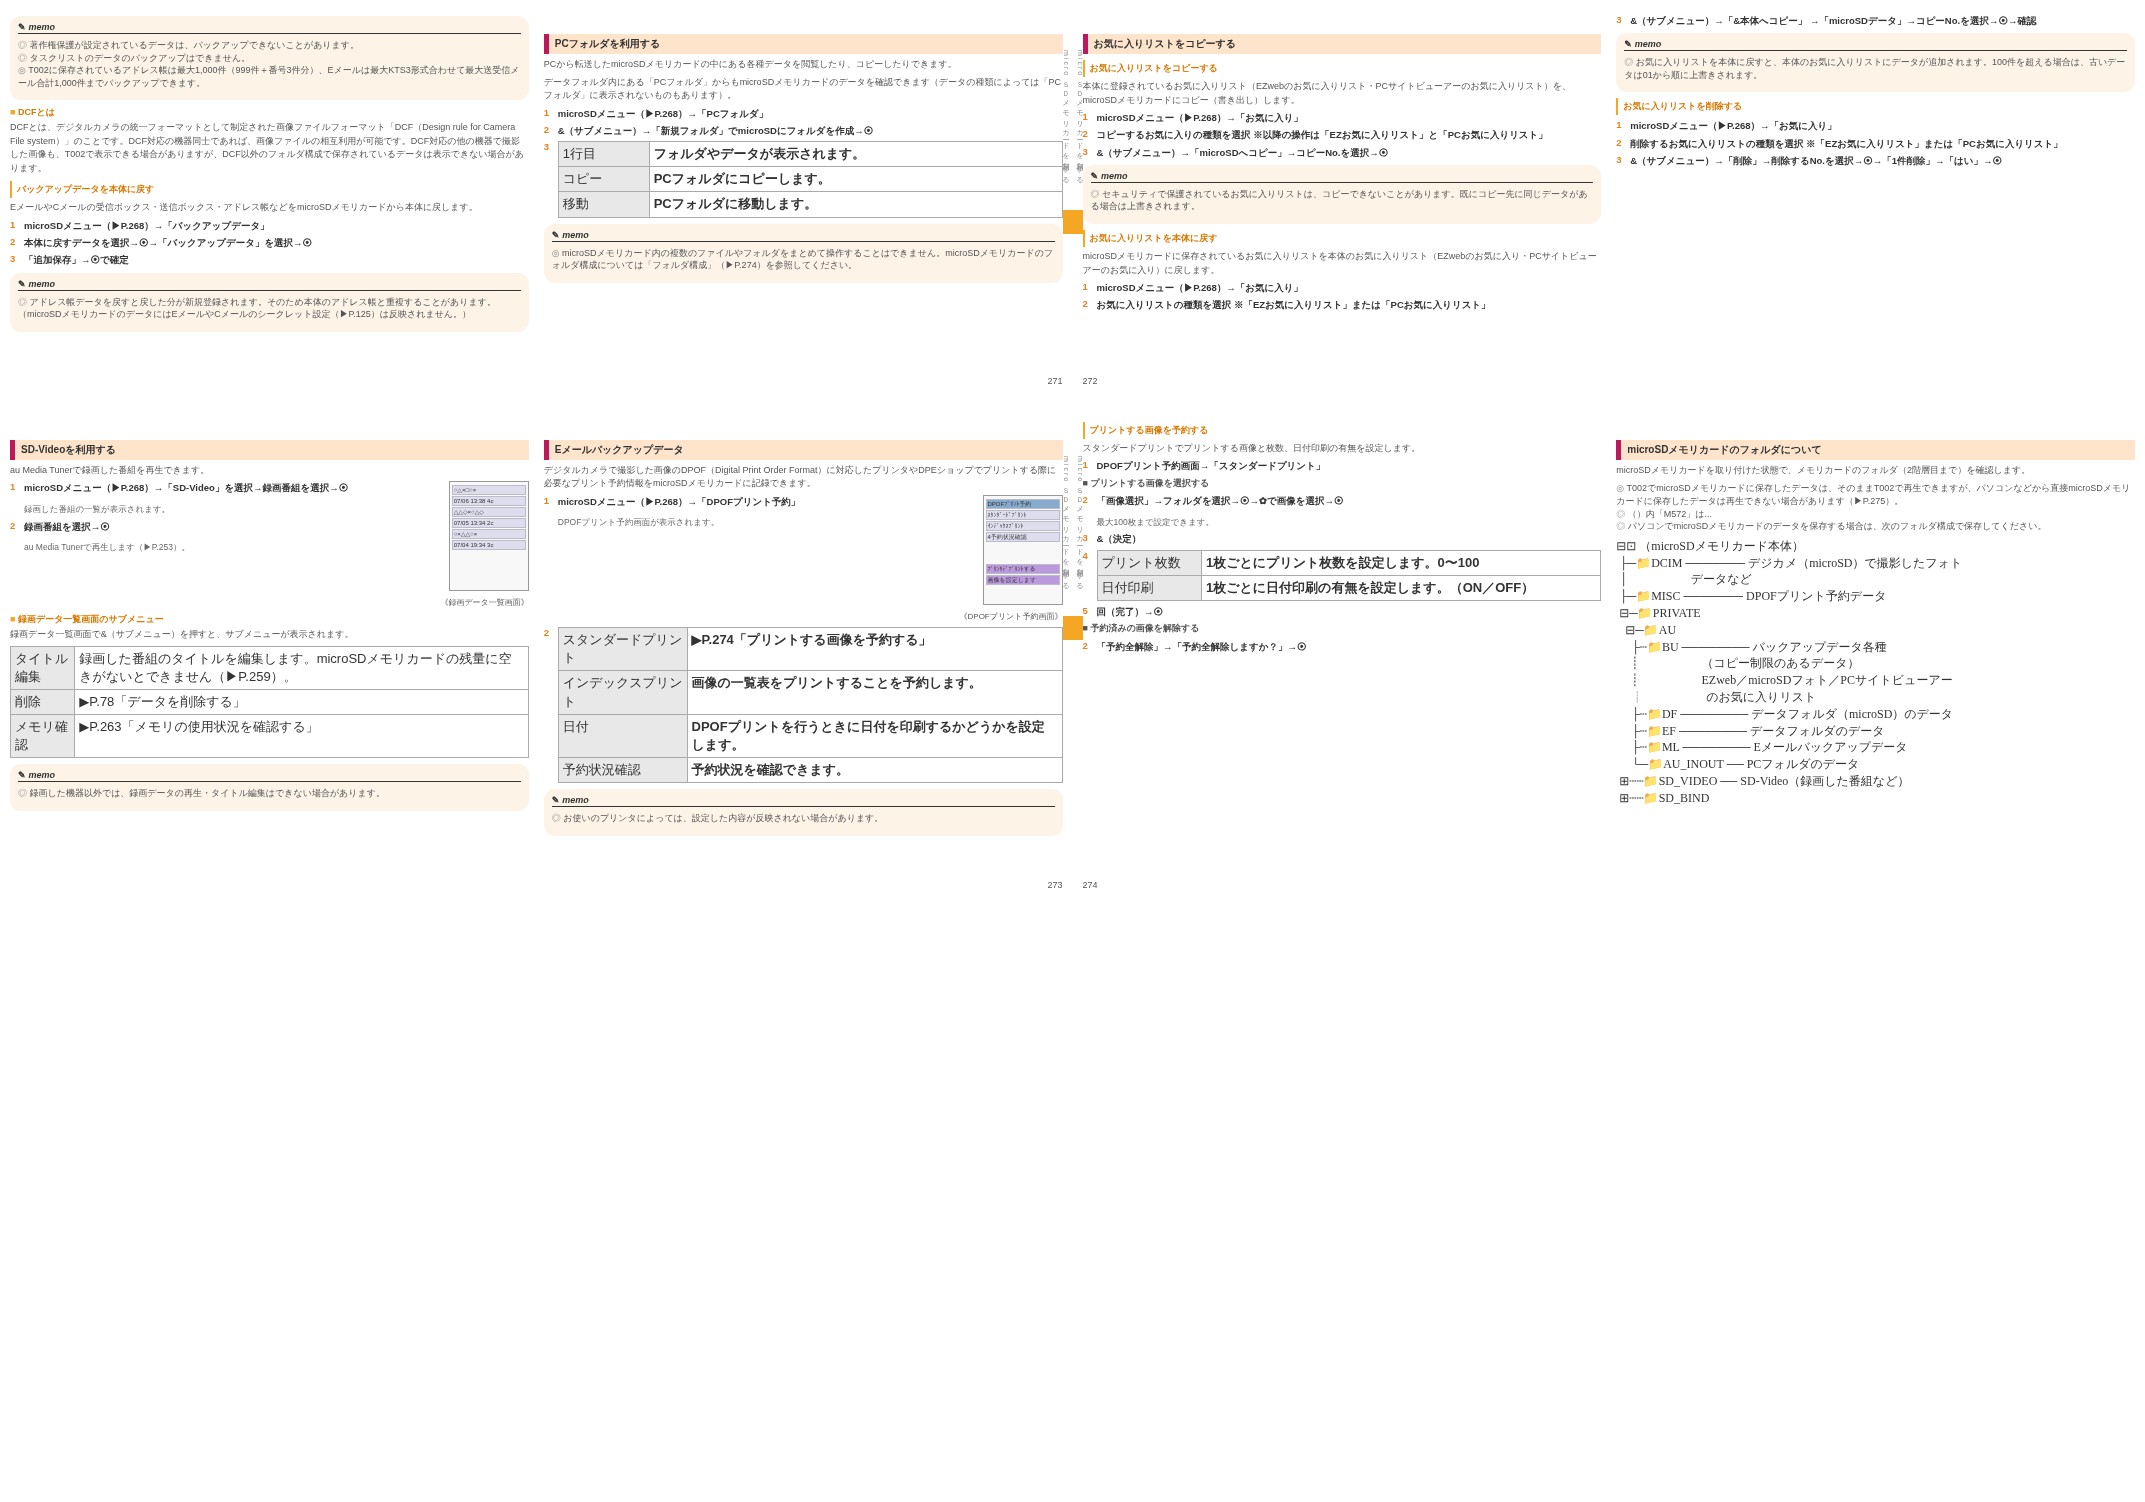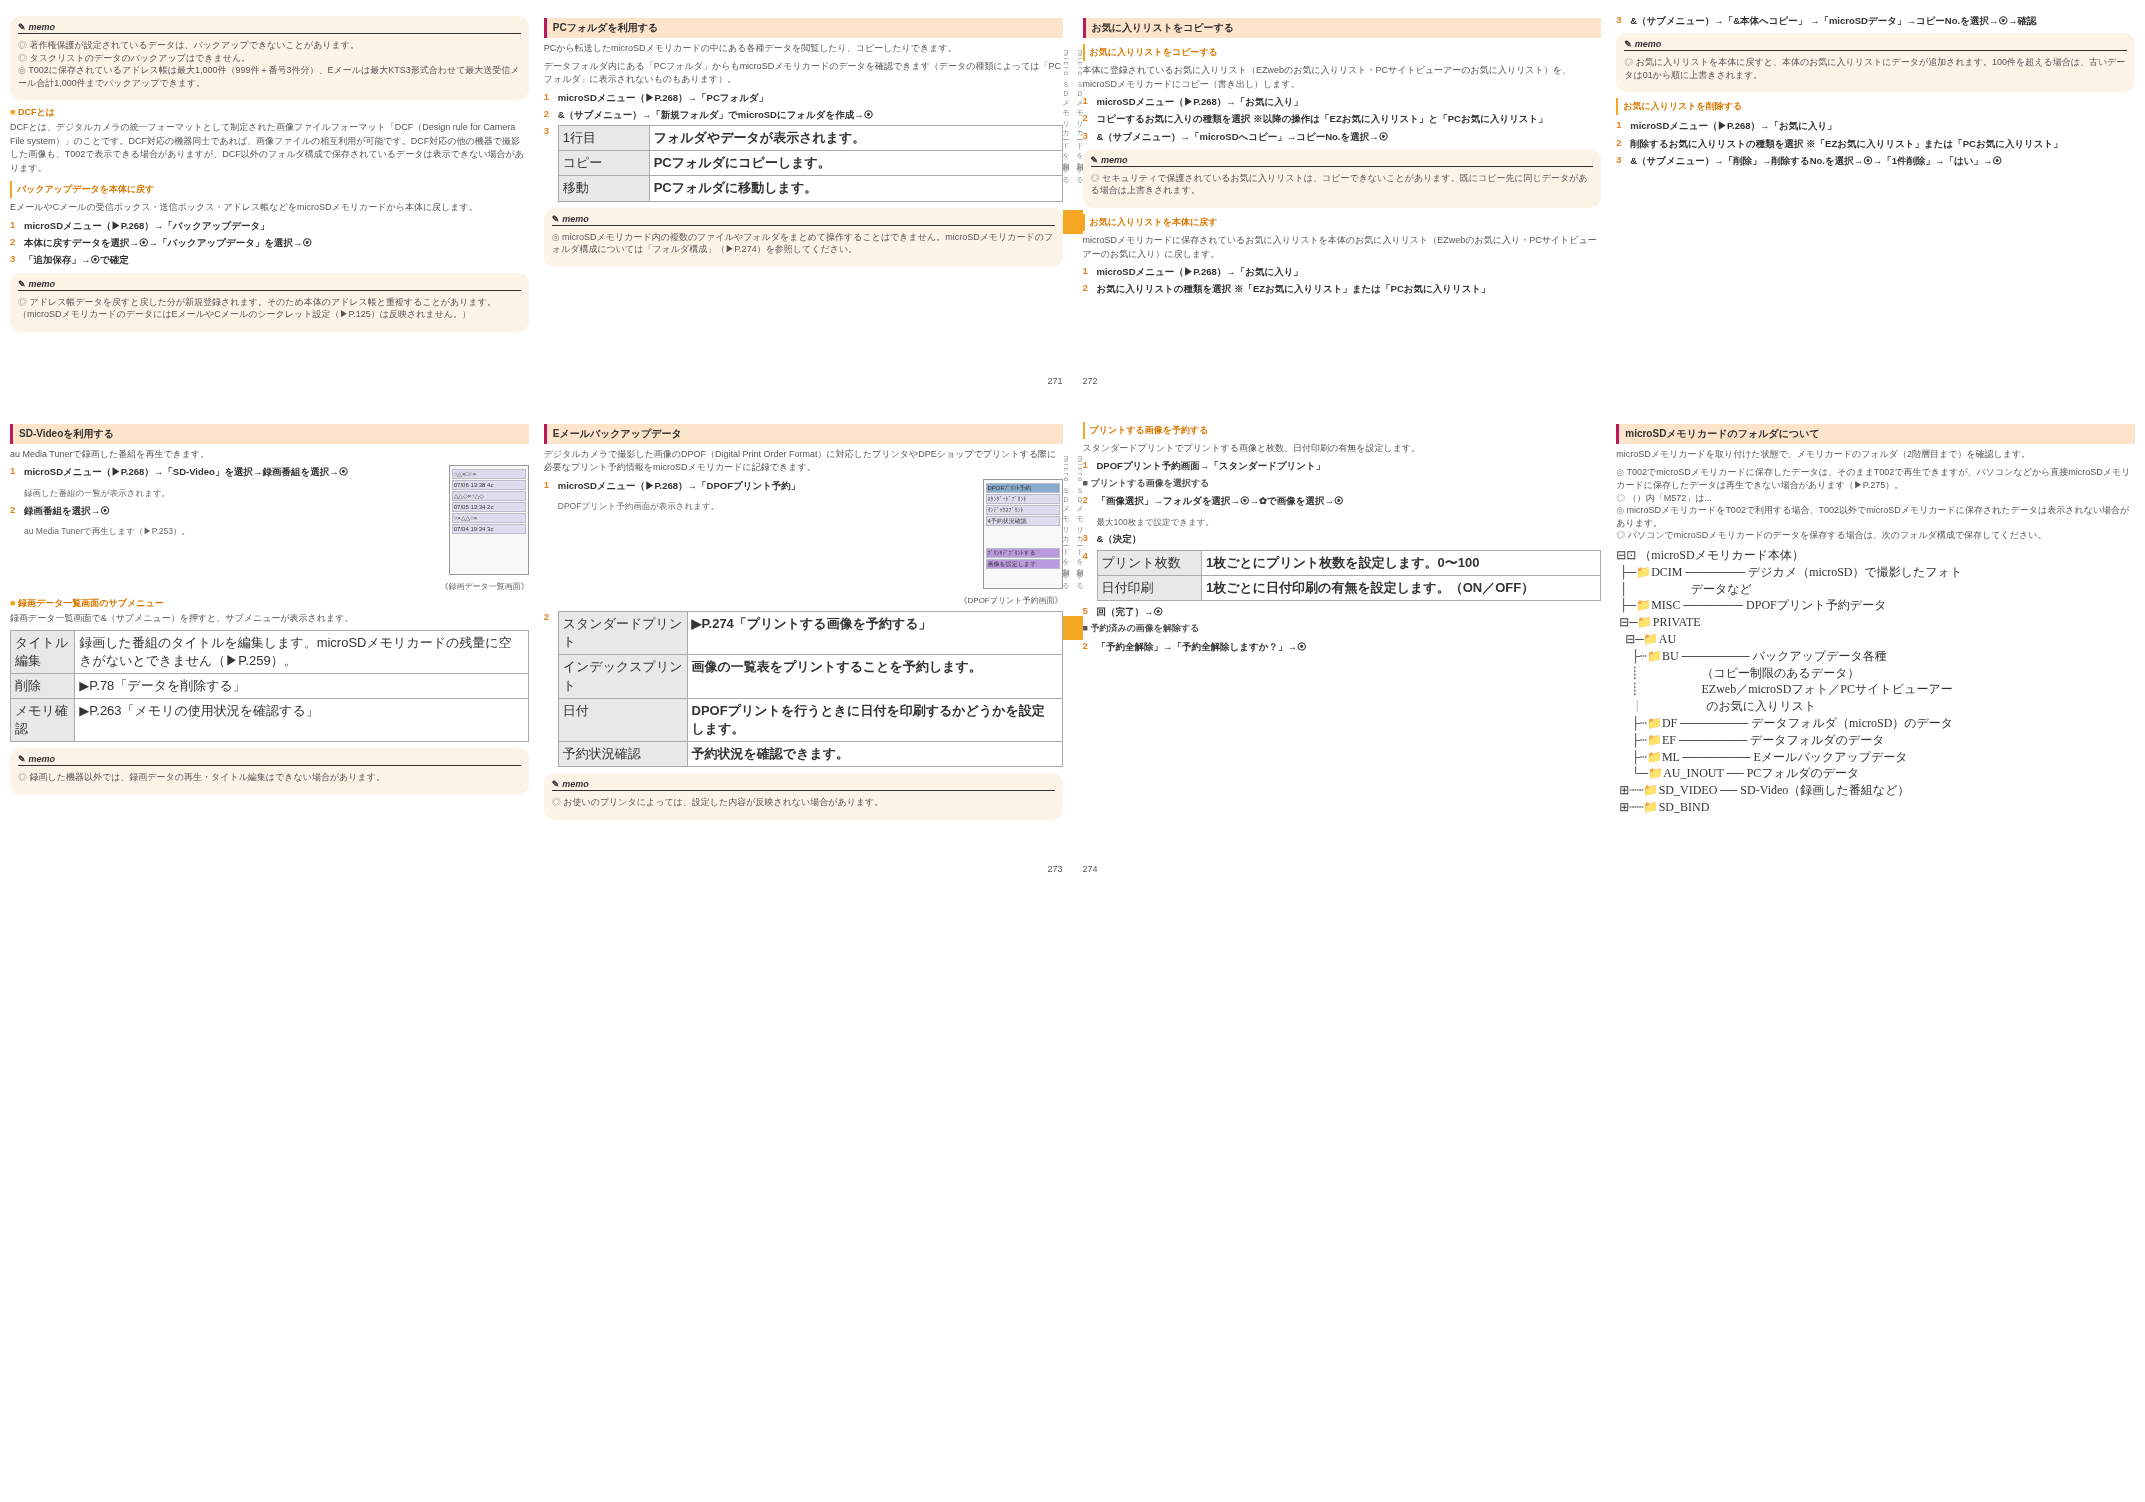--- a/index.html
+++ b/index.html
@@ -38,24 +38,24 @@
     margin-bottom: 4px;
     padding-bottom: 1px;
   }
   .memo-header::before {
     content: "✎";
     margin-right: 3px;
     font-style: normal;
   }
   .h-orange {
     background: #fde4ca;
-    border-left: 3px solid #be185d;
+    border-left: 5px solid #be185d;
     padding: 3px 6px;
     font-weight: bold;
-    margin: 8px 0 4px 0;
+    margin: 24px 0 4px 0;
     font-size: 10px;
   }
   .h-orange-sub {
     border-left: 2px solid #f5a623;
     padding: 2px 5px;
     font-weight: bold;
     margin: 6px 0 3px 0;
     font-size: 9px;
     color: #d87800;
   }
@@ -459,21 +459,20 @@
           <span class="step-text">「予約全解除」→「予約全解除しますか？」→⦿</span>
         </div>
     </div>
 
     <div class="col">
       <div class="h-orange">microSDメモリカードのフォルダについて</div>
       <div class="body-text">microSDメモリカードを取り付けた状態で、メモリカードのフォルダ（2階層目まで）を確認します。</div>
       <ul class="bul">
         <li>T002でmicroSDメモリカードに保存したデータは、そのままT002で再生できますが、パソコンなどから直接microSDメモリカードに保存したデータは再生できない場合があります（▶P.275）。</li>
         <li>（）内「M572」は...</li>
-        <li>microSDメモリカードをT002で利用する場合、T002以外でmicroSDメモリカードに保存されたデータは表示されない場合があります。</li>
         <li>パソコンでmicroSDメモリカードのデータを保存する場合は、次のフォルダ構成で保存してください。</li>
       </ul>
       <div class="tree"><span>⊟⊡ （microSDメモリカード本体）</span>
 <span> ├─📁DCIM ─────── デジカメ（microSD）で撮影したフォト</span>
 <span> │                     データなど</span>
 <span> ├─📁MISC ─────── DPOFプリント予約データ</span>
 <span> ⊟─📁PRIVATE</span>
 <span>   ⊟─📁AU</span>
 <span>     ├┄📁BU ──────── バックアップデータ各種</span>
 <span>     ┊                     （コピー制限のあるデータ）</span>

